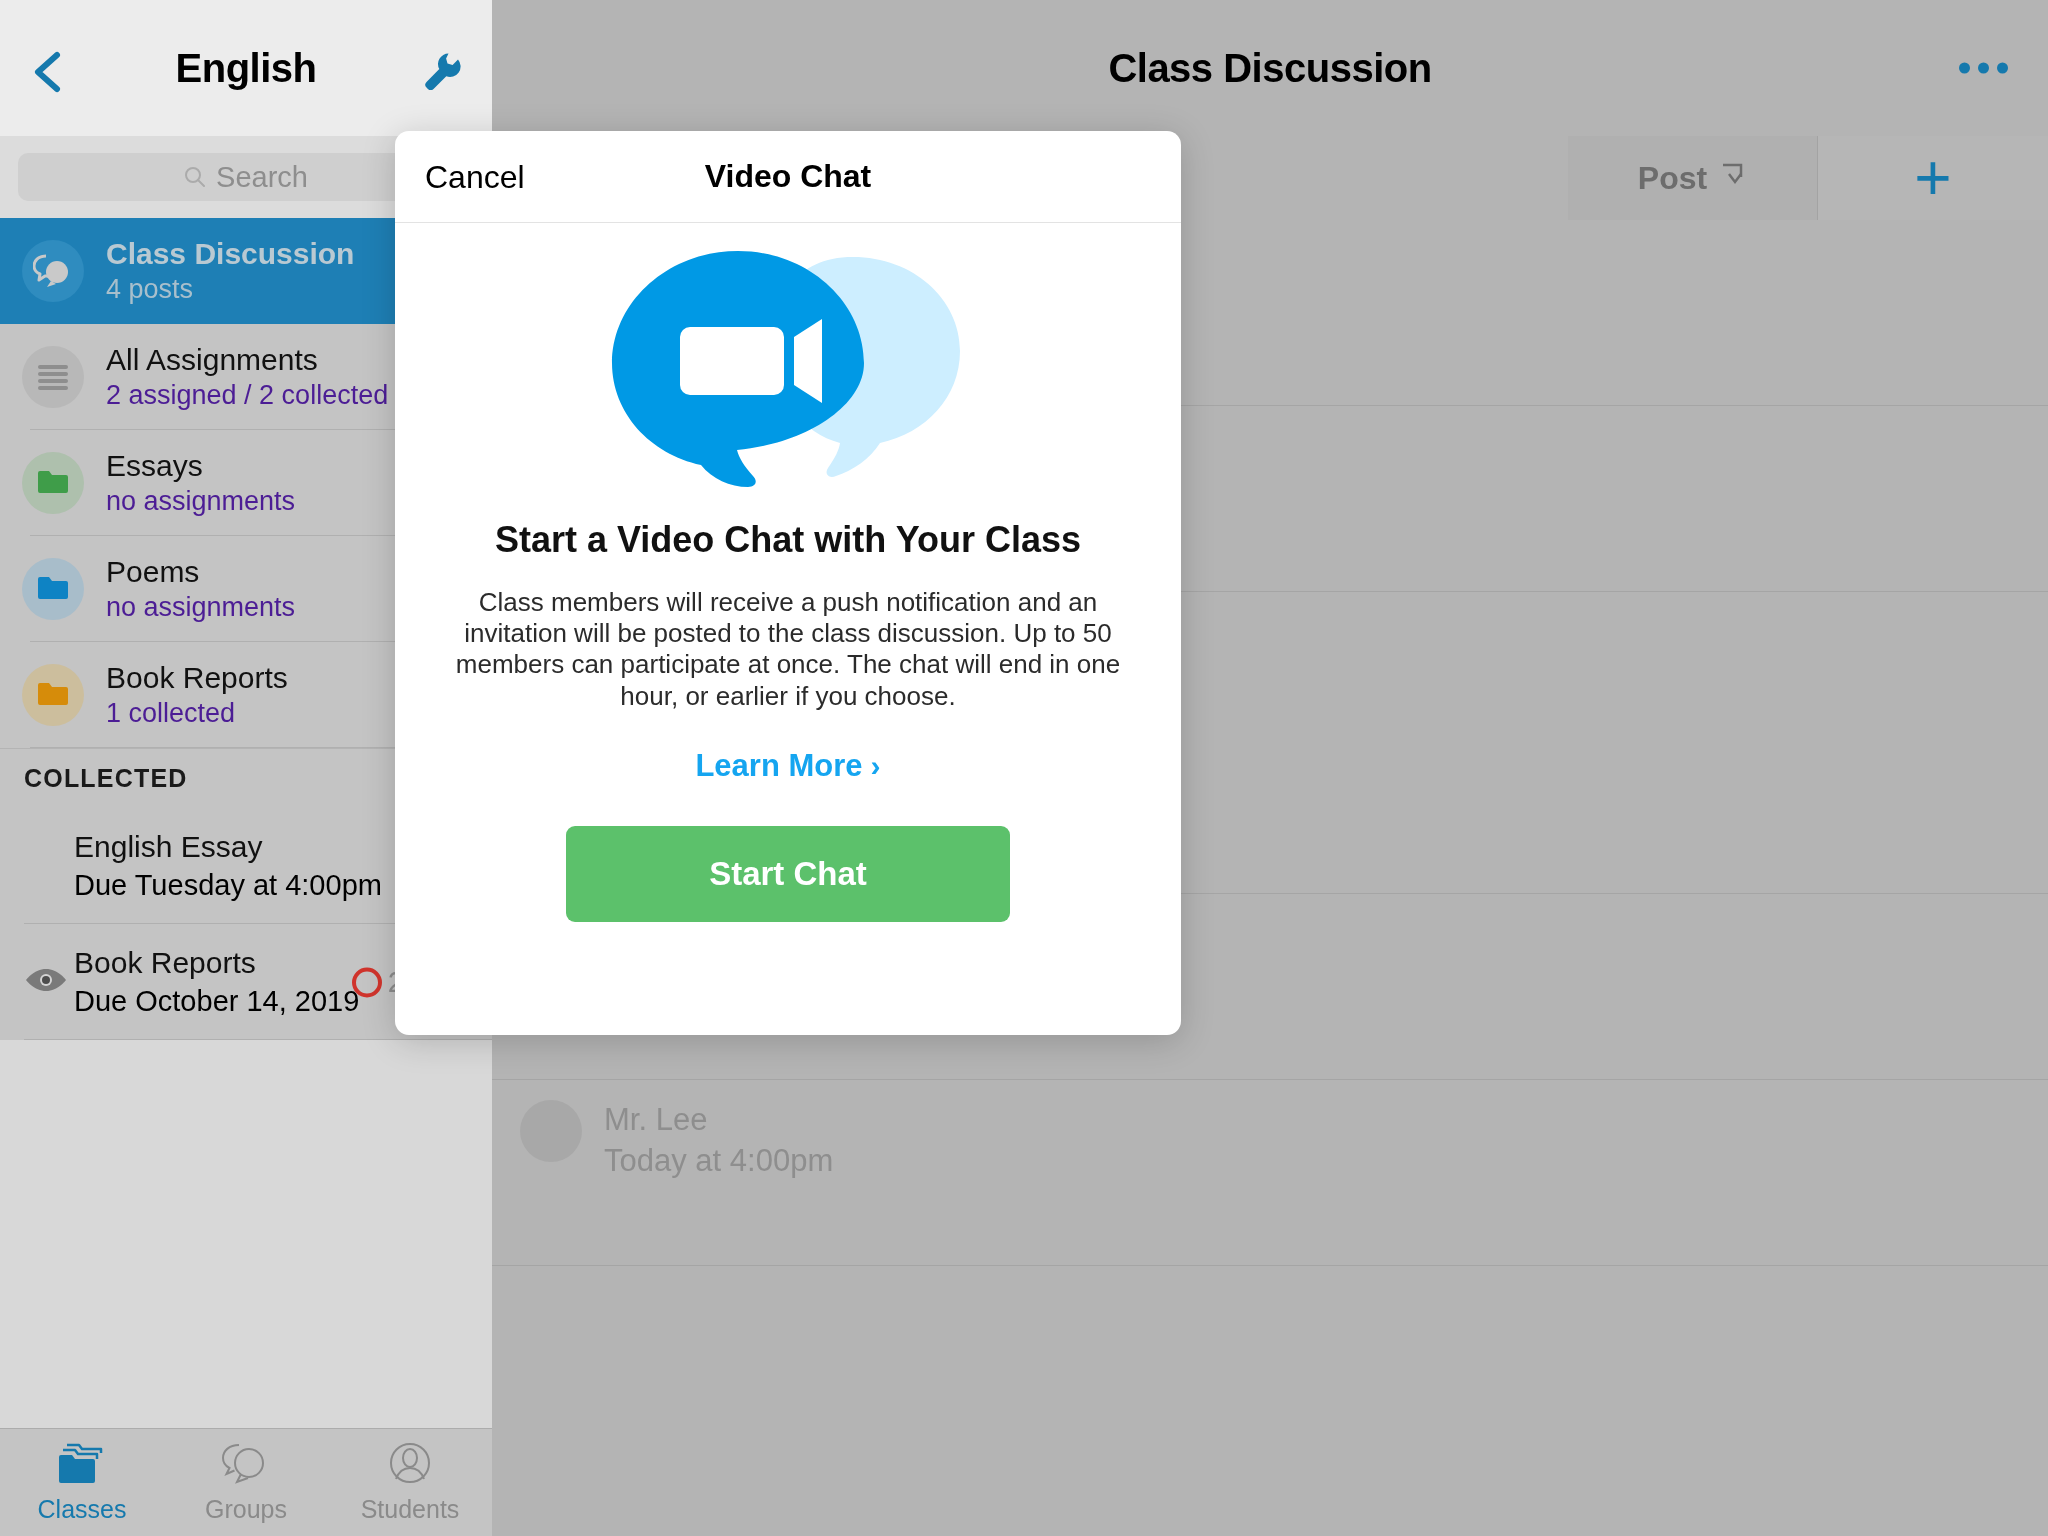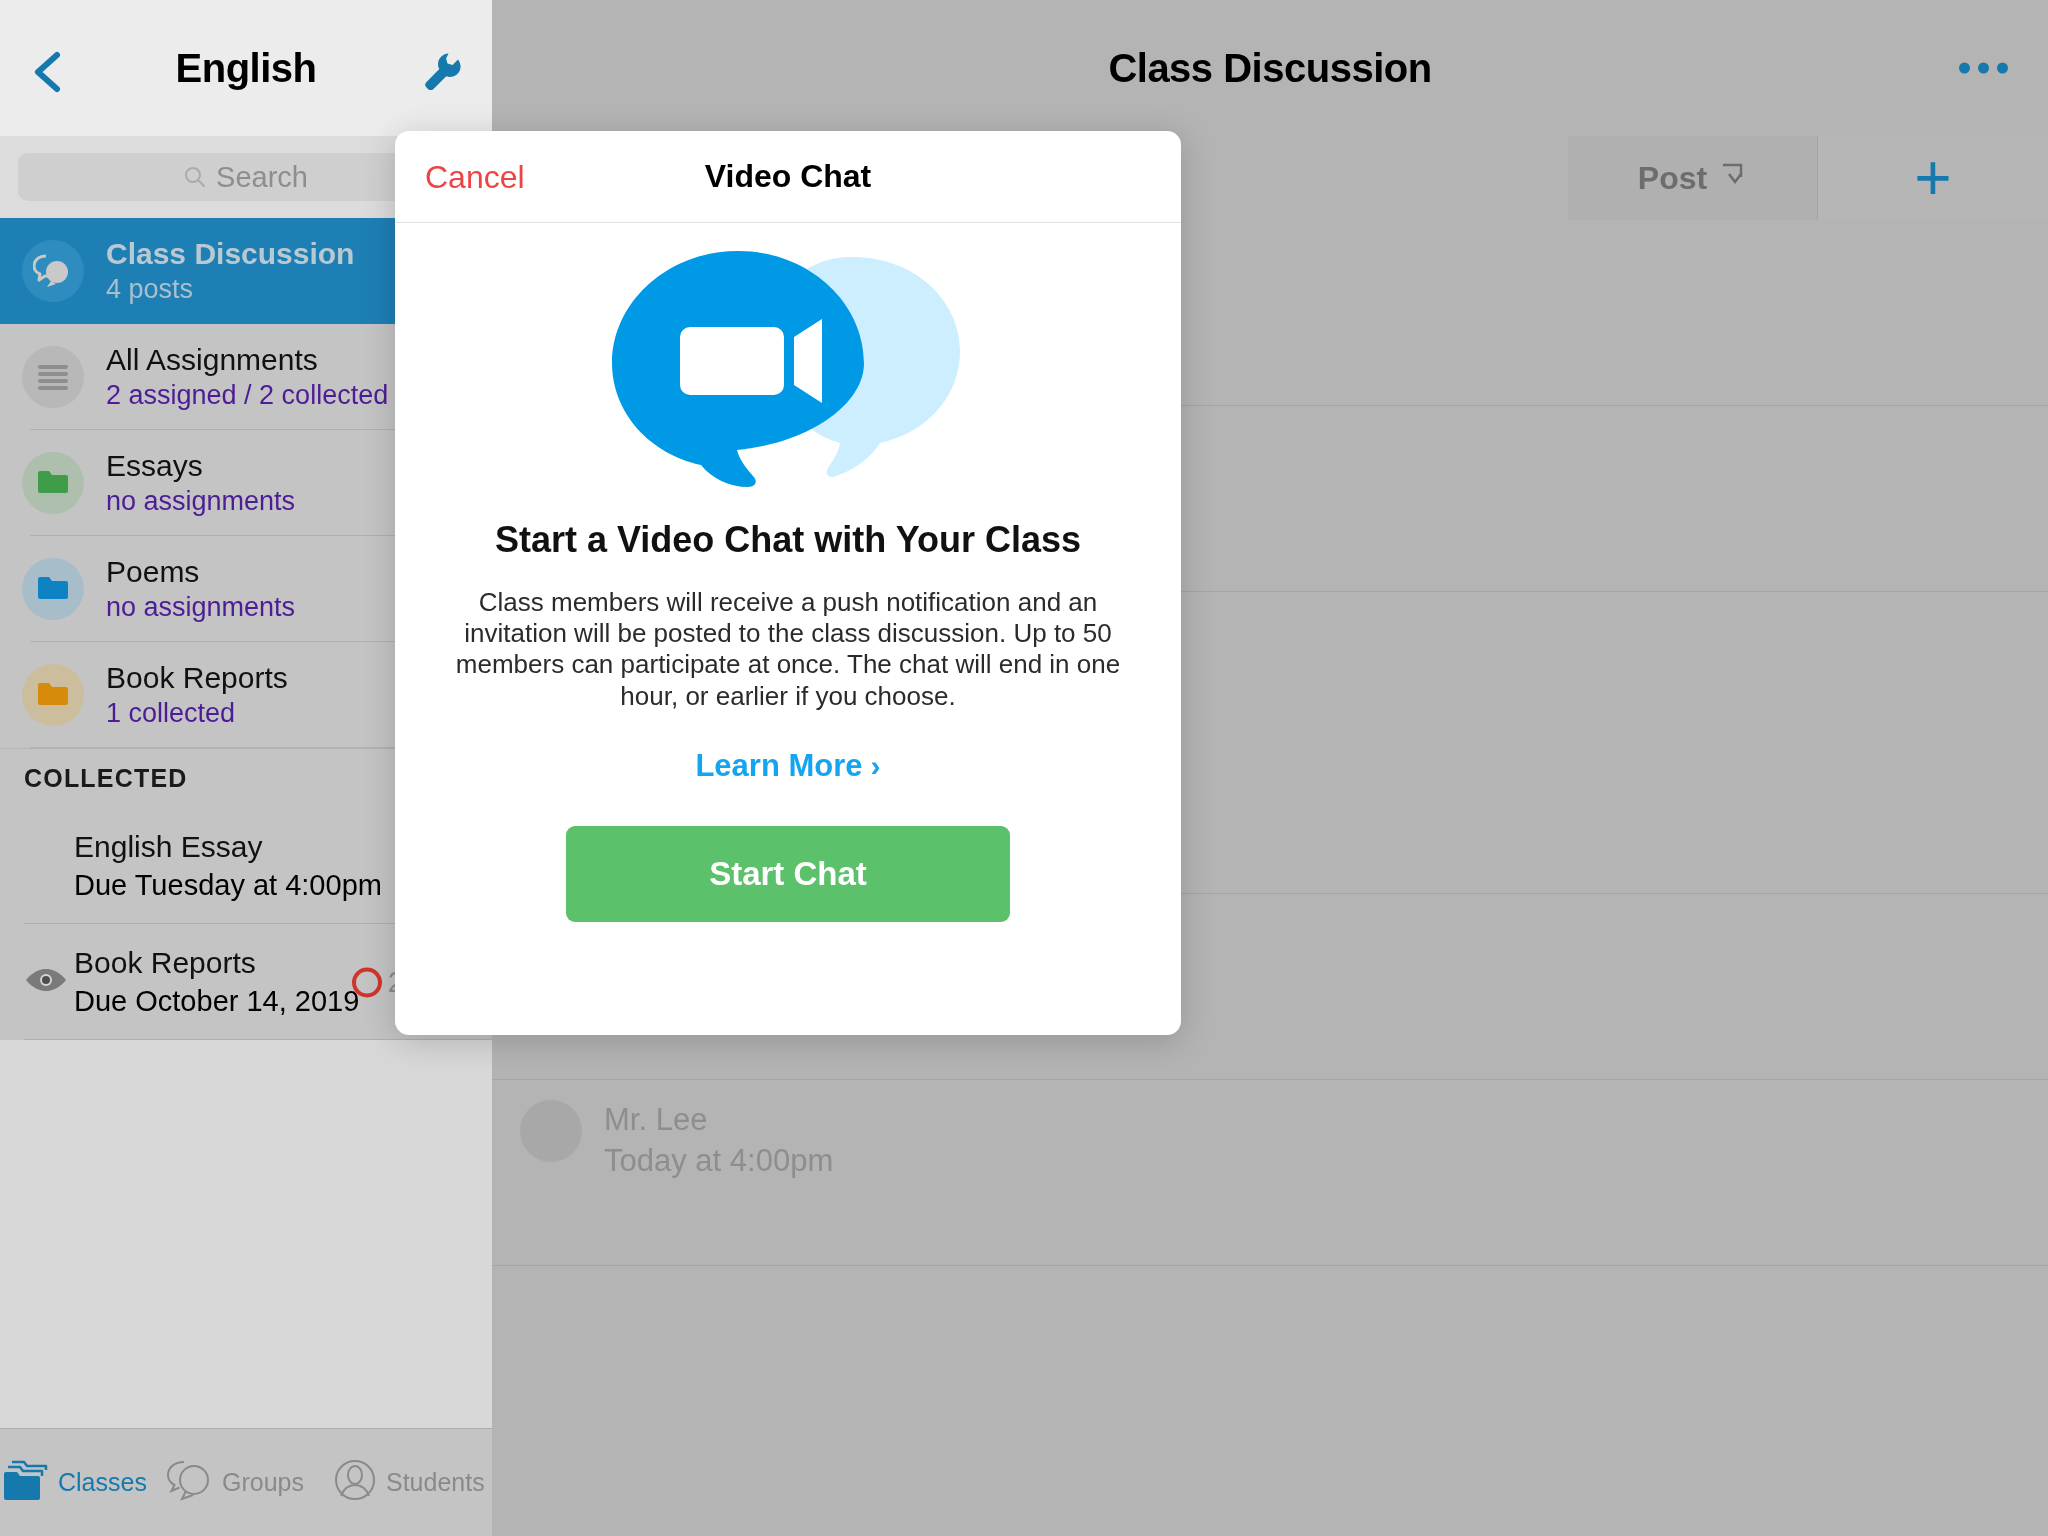--- a/index.html
+++ b/index.html
@@ -133,22 +133,22 @@
 
   .tab-bar {
     position: absolute; left: 0; bottom: 0;
     width: 492px; height: 108px;
     background: #c4c4c4;
     border-top: 1px solid rgba(0,0,0,.12);
     display: flex;
   }
   .tab-item {
     flex: 1;
-    display: flex; flex-direction: row;
-    align-items: center; 
+    display: flex; flex-direction: column;
+    align-items: center; justify-content: center;
     gap: 4px;
   }
   .tab-label { font-size: 25px; color: #8a8a8a; }
   .tab-item.active .tab-label { color: #1579ad; }
 
   
   .right-panel {
     position: absolute; left: 492px; top: 0;
     width: 1556px; height: 1536px;
     background: #b4b4b4;
@@ -233,21 +233,21 @@
   }
   .modal-head {
     position: relative;
     height: 92px;
     border-bottom: 1px solid #e3e3e3;
     display: flex; align-items: center; justify-content: center;
   }
   .modal-cancel {
     position: absolute; left: 30px; top: 50%;
     transform: translateY(-50%);
-    font-size: 32px; color: #ef4444;
+    font-size: 32px; color: #000000;
   }
   .modal-title {
     font-size: 32px; font-weight: bold; color: #000;
   }
   .modal-body {
     padding: 0 36px;
     display: flex; flex-direction: column; align-items: center;
   }
   .chat-illustration {
     margin-top: 24px;

